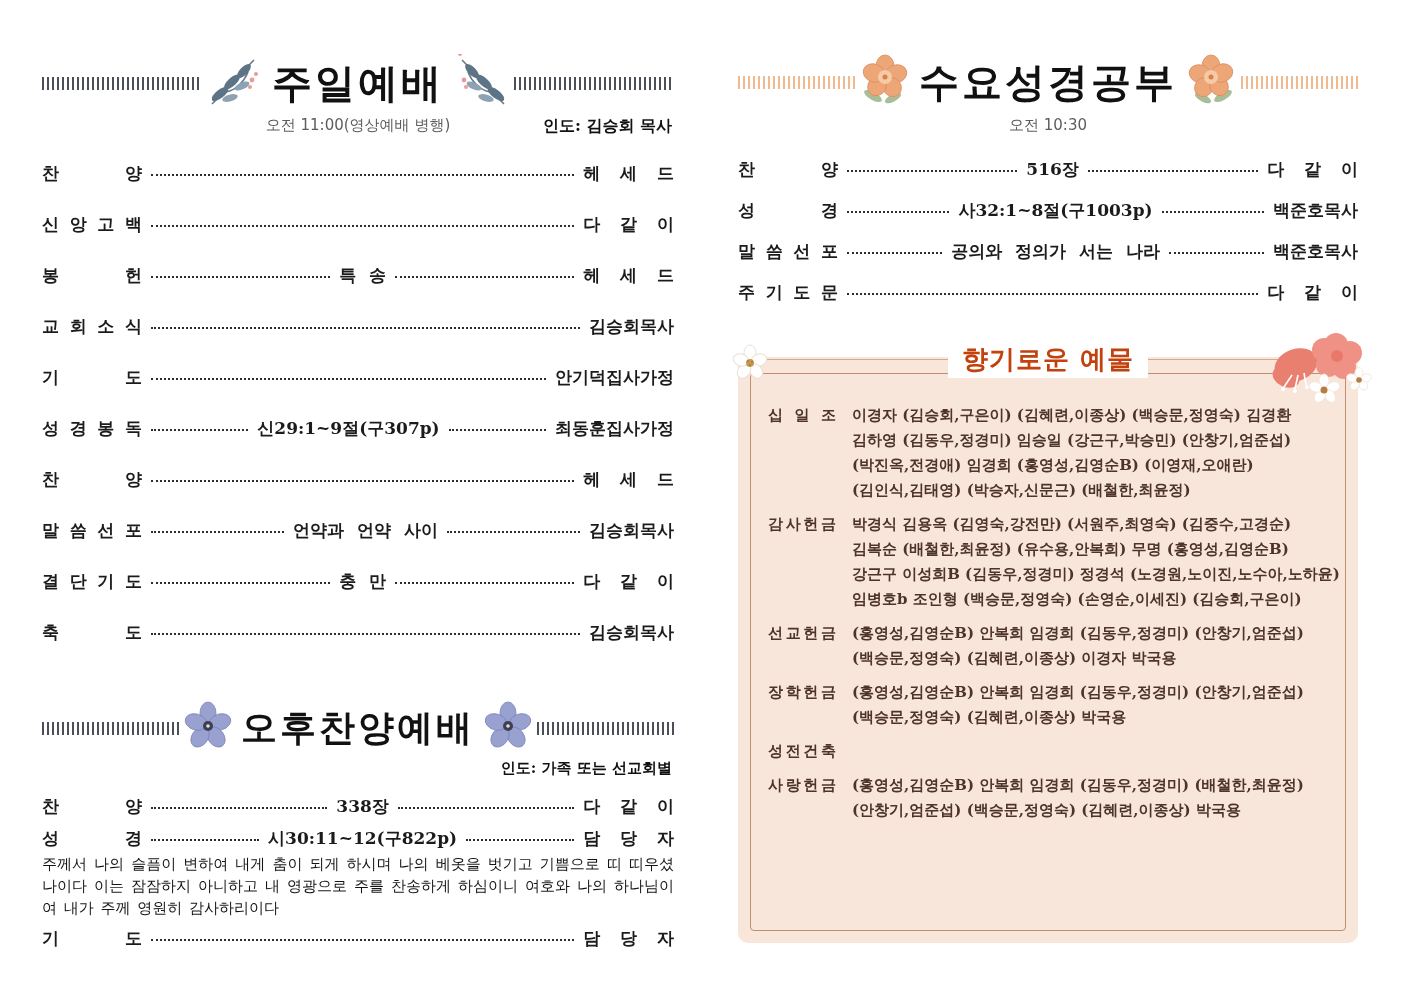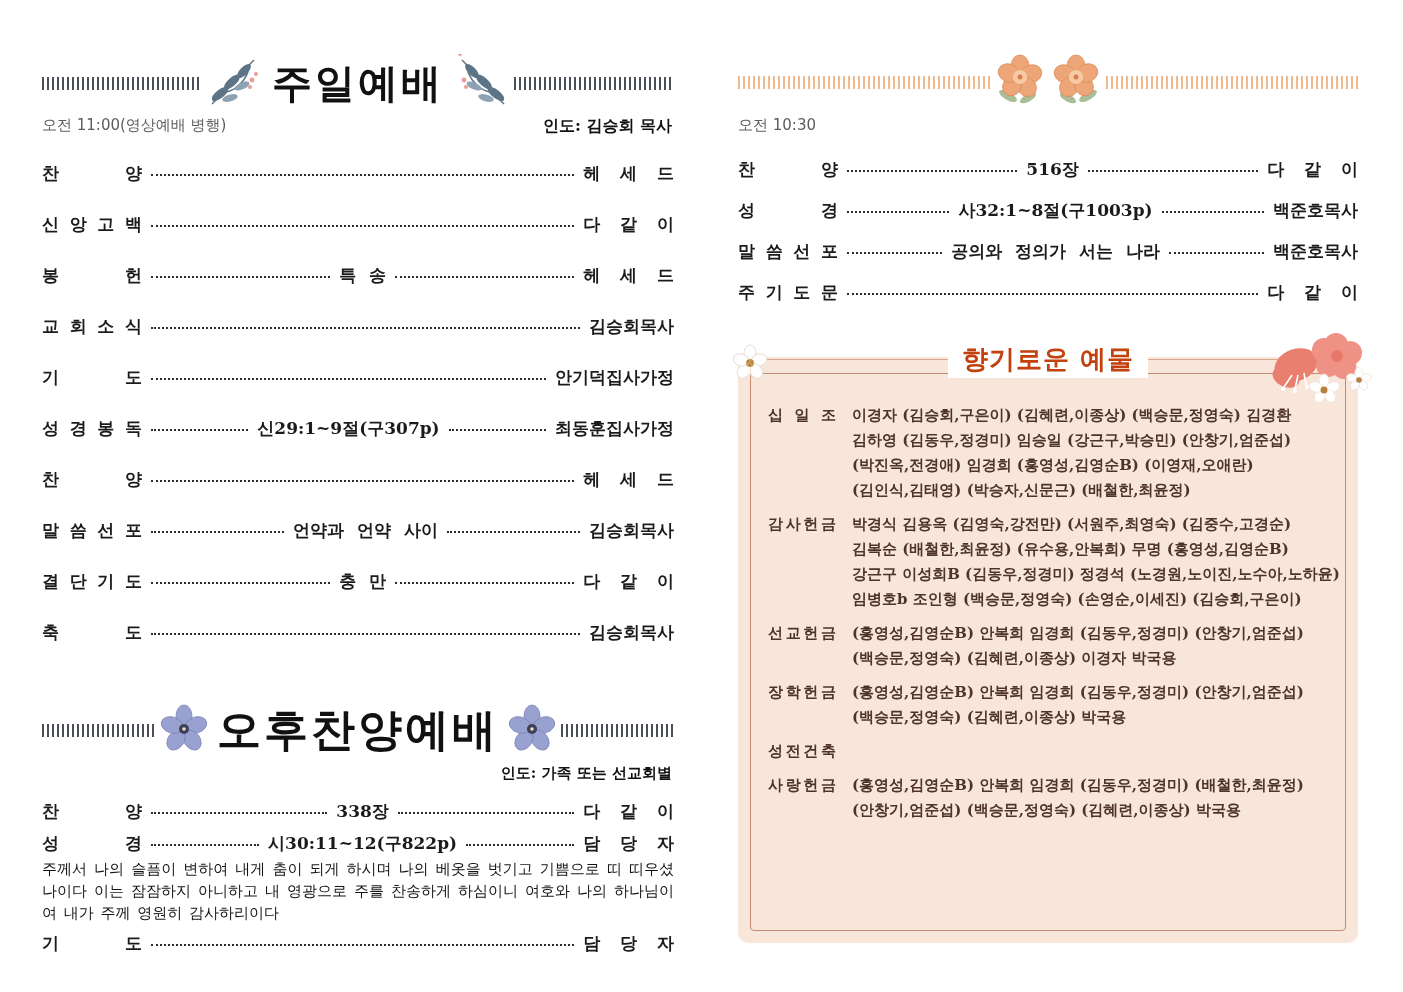--- a/index.html
+++ b/index.html
@@ -8,25 +8,25 @@
   .col{box-sizing:border-box;}
   .col-left{width:676px;padding:54px 2px 0 42px;}
   .col-right{width:727px;padding:52px 45px 0 62px;}
 
   
   .hdr{display:flex;align-items:center;gap:4px;}
   .stripe{flex:1;height:13px;background:repeating-linear-gradient(90deg,var(--sc) 0 2px,transparent 2px 5px);}
   .hdr-dark{--sc:#4b4f57;}
   .hdr-orange{--sc:#f2b98e;}
   .hdr-title{font-family:"DejaVu Sans",sans-serif;font-weight:700;letter-spacing:3px;color:#111;white-space:nowrap;padding:0 4px;}
-  .t-40{font-size:40px;} .t-36{font-size:44px;}
+  .t-40{font-size:40px;} .t-36{font-size:36px;}
   .mirror{transform:scaleX(-1);}
 
   .sub-row{position:relative;height:24px;margin-top:4px;}
-  .sub-time{position:absolute;left:0;right:0;text-align:left;font-family:"DejaVu Sans",sans-serif;font-size:15px;color:#5d5d5d;}
+  .sub-time{position:absolute;left:0;right:0;text-align:center;font-family:"DejaVu Sans",sans-serif;font-size:15px;color:#5d5d5d;}
   .sub-leader{position:absolute;right:2px;top:0;font-weight:700;font-size:16px;color:#111;}
 
   
   .rows{display:flex;flex-direction:column;}
   .g29{gap:29px;margin-top:22px;}
   .g18{gap:19px;margin-top:18px;}
   .g10{gap:10px;margin-top:12px;}
   .svc-row{display:flex;align-items:center;font-weight:700;font-size:17px;line-height:22px;white-space:nowrap;}
   .svc-label{display:inline-flex;justify-content:space-between;width:100px;flex-shrink:0;}
   .leader{flex:1;height:0;border-bottom:2px dotted #2c2c2c;margin:0 9px;position:relative;top:2px;min-width:14px;}
@@ -299,20 +299,21 @@
             <ellipse cx="26" cy="14" rx="9" ry="11"></ellipse>
             <ellipse cx="37" cy="22" rx="9" ry="11" transform="rotate(70 37 22)"></ellipse>
             <ellipse cx="33" cy="35" rx="9" ry="10" transform="rotate(140 33 35)"></ellipse>
             <ellipse cx="18" cy="34" rx="9" ry="10" transform="rotate(215 18 34)"></ellipse>
             <ellipse cx="15" cy="21" rx="9" ry="11" transform="rotate(290 15 21)"></ellipse>
           </g>
           <circle cx="26" cy="25" r="7" fill="#f6caa4"></circle>
           <circle cx="26" cy="25" r="2.5" fill="#d97f4e"></circle>
         </svg>
       </span>
+      <span class="hdr-title t-40">수요성경공부</span>
       <span>
         <svg width="52" height="56" viewBox="0 0 52 56" class="mirror">
           <g fill="#a9bd97">
               <ellipse cx="14" cy="44" rx="10" ry="4" transform="rotate(30 14 44)"></ellipse>
               <ellipse cx="34" cy="46" rx="9" ry="3.6" transform="rotate(-28 34 46)"></ellipse>
             </g>
           <g fill="#eda678" stroke="#dd8e5c" stroke-width="0.8">
             <ellipse cx="26" cy="14" rx="9" ry="11"></ellipse>
             <ellipse cx="37" cy="22" rx="9" ry="11" transform="rotate(70 37 22)"></ellipse>
             <ellipse cx="33" cy="35" rx="9" ry="10" transform="rotate(140 33 35)"></ellipse>

